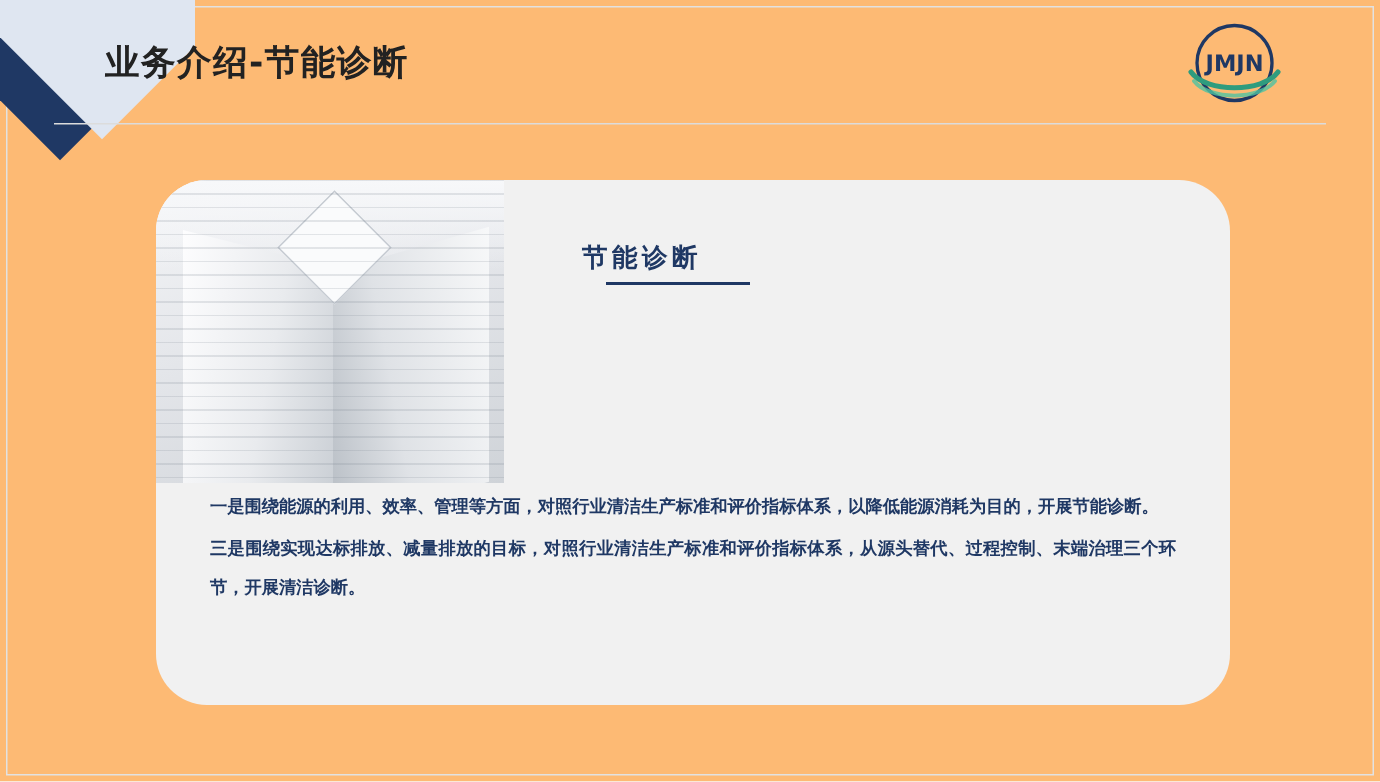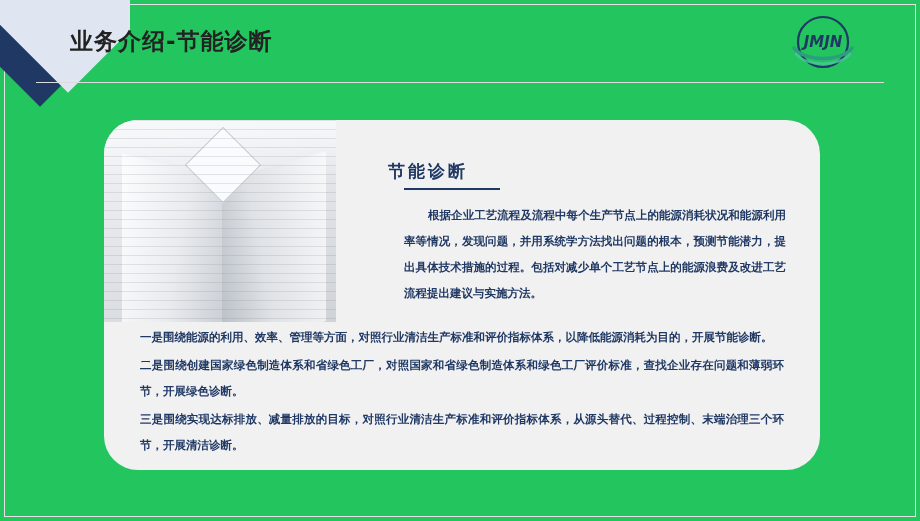--- a/index.html
+++ b/index.html
@@ -10,21 +10,21 @@
     width: 920px;
     height: 521px;
     background: #ffffff;
     font-family: "Liberation Sans", sans-serif;
     overflow: hidden;
   }
   .slide {
     position: relative;
     width: 920px;
     height: 521px;
-    background: #22c55e;
+    background: #fdba74;
     overflow: hidden;
   }
   
   .frame {
     position: absolute;
     left: 4px;
     top: 4px;
     right: 4px;
     bottom: 4px;
     border: 1px solid #e2e2e2;
@@ -82,21 +82,20 @@
     top: 14px;
     width: 110px;
     height: 92px;
     text-align: center;
   }
   .logo-mark {
     position: relative;
     width: 74px;
     height: 62px;
     margin: 0 auto;
-    font-style: italic;
   }
   .logo-text {
     margin-top: 2px;
     font-size: 15px;
     font-weight: bold;
     color: #1f3864;
     letter-spacing: 2px;
     font-family: "DejaVu Sans", "Liberation Sans", sans-serif;
   }
   
@@ -251,22 +250,20 @@
       <div class="sky"></div>
       <div class="bld bld-left"></div>
       <div class="bld bld-right"></div>
       <div class="apex"></div>
       <div class="stripes"></div>
     </div>
 
     <div class="section-title">节能诊断</div>
     <div class="section-underline"></div>
 
-    <div class="para-top">根据企业工艺流程及流程中每个生产节点上的能源消耗状况和能源利用率等情况，发现问题，并用系统学方法找出问题的根本，预测节能潜力，提出具体技术措施的过程。包括对减少单个工艺节点上的能源浪费及改进工艺流程提出建议与实施方法。</div>
 
     <div class="body-list">
       <p>一是围绕能源的利用、效率、管理等方面，对照行业清洁生产标准和评价指标体系，以降低能源消耗为目的，开展节能诊断。</p>
-      <p>二是围绕创建国家绿色制造体系和省绿色工厂，对照国家和省绿色制造体系和绿色工厂评价标准，查找企业存在问题和薄弱环节，开展绿色诊断。</p>
       <p>三是围绕实现达标排放、减量排放的目标，对照行业清洁生产标准和评价指标体系，从源头替代、过程控制、末端治理三个环节，开展清洁诊断。</p>
     </div>
 
   </div>
 </div>
 
 </body></html>

